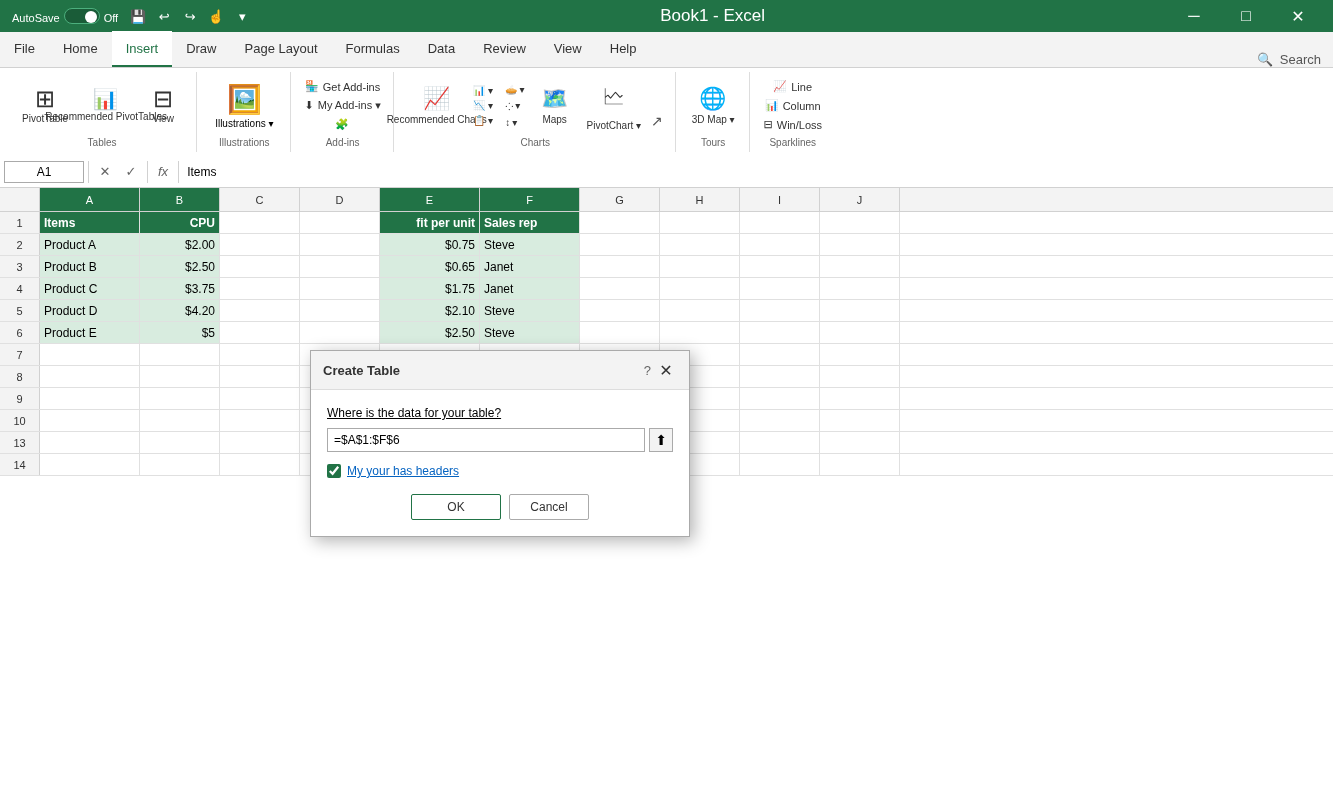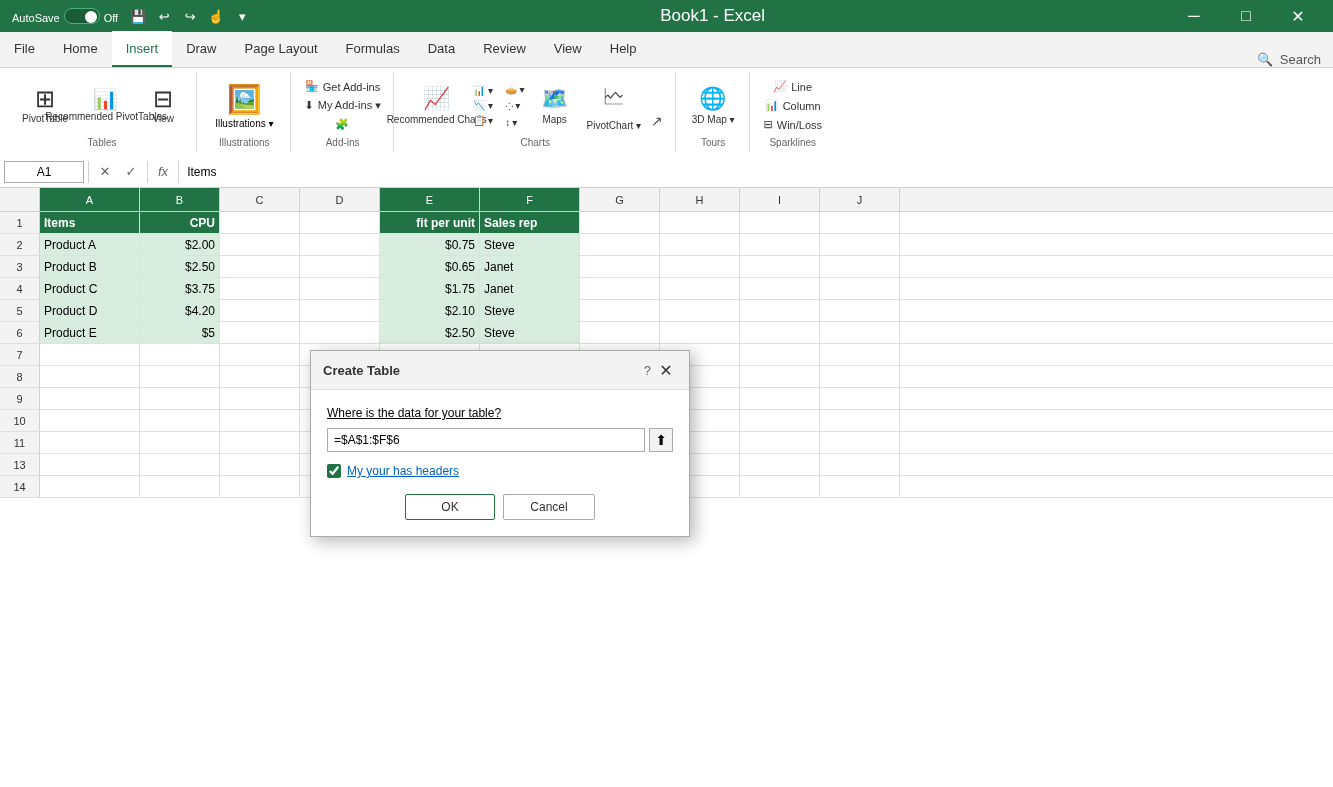--- a/index.html
+++ b/index.html
@@ -145,21 +145,21 @@
     .dialog-checkbox-row { display: flex; align-items: center; gap: 6px; margin-bottom: 16px; }
     .dialog-checkbox { width: 14px; height: 14px; accent-color: #217346; }
     .dialog-checkbox-label { font-size: 12px; }
     .dialog-checkbox-label a { color: #0563c1; text-decoration: underline; }
     .dialog-buttons { display: flex; justify-content: center; gap: 8px; }
     .dialog-btn-ok {
       width: 90px; height: 26px; background: #fff; border: 1px solid #217346;
       color: #333; font-size: 12px; cursor: pointer; border-radius: 2px;
     }
     .dialog-btn-cancel {
-      width: 92px; height: 26px; background: #fff; border: 1px solid #aaa;
+      width: 80px; height: 26px; background: #fff; border: 1px solid #aaa;
       color: #333; font-size: 12px; cursor: pointer; border-radius: 2px;
     }
 
     
     .col-a { width: 100px; min-width: 100px; }
     .col-b { width: 80px; min-width: 80px; }
     .col-c { width: 80px; min-width: 80px; }
     .col-d { width: 80px; min-width: 80px; }
     .col-e { width: 100px; min-width: 100px; }
     .col-f { width: 100px; min-width: 100px; }
@@ -504,33 +504,20 @@
         <div class="cell col-c"></div>
         <div class="cell col-d"></div>
         <div class="cell col-e cell-right"></div>
         <div class="cell col-f"></div>
         <div class="cell col-g"></div>
         <div class="cell col-h"></div>
         <div class="cell col-i"></div>
         <div class="cell col-j"></div>
       </div>
       <div class="row">
-        <div class="row-num">11</div>
-        <div class="cell col-a"></div>
-        <div class="cell col-b cell-right"></div>
-        <div class="cell col-c"></div>
-        <div class="cell col-d"></div>
-        <div class="cell col-e cell-right"></div>
-        <div class="cell col-f"></div>
-        <div class="cell col-g"></div>
-        <div class="cell col-h"></div>
-        <div class="cell col-i"></div>
-        <div class="cell col-j"></div>
-      </div>
-      <div class="row">
         <div class="row-num">13</div>
         <div class="cell col-a"></div>
         <div class="cell col-b cell-right"></div>
         <div class="cell col-c"></div>
         <div class="cell col-d"></div>
         <div class="cell col-e cell-right"></div>
         <div class="cell col-f"></div>
         <div class="cell col-g"></div>
         <div class="cell col-h"></div>
         <div class="cell col-i"></div>

